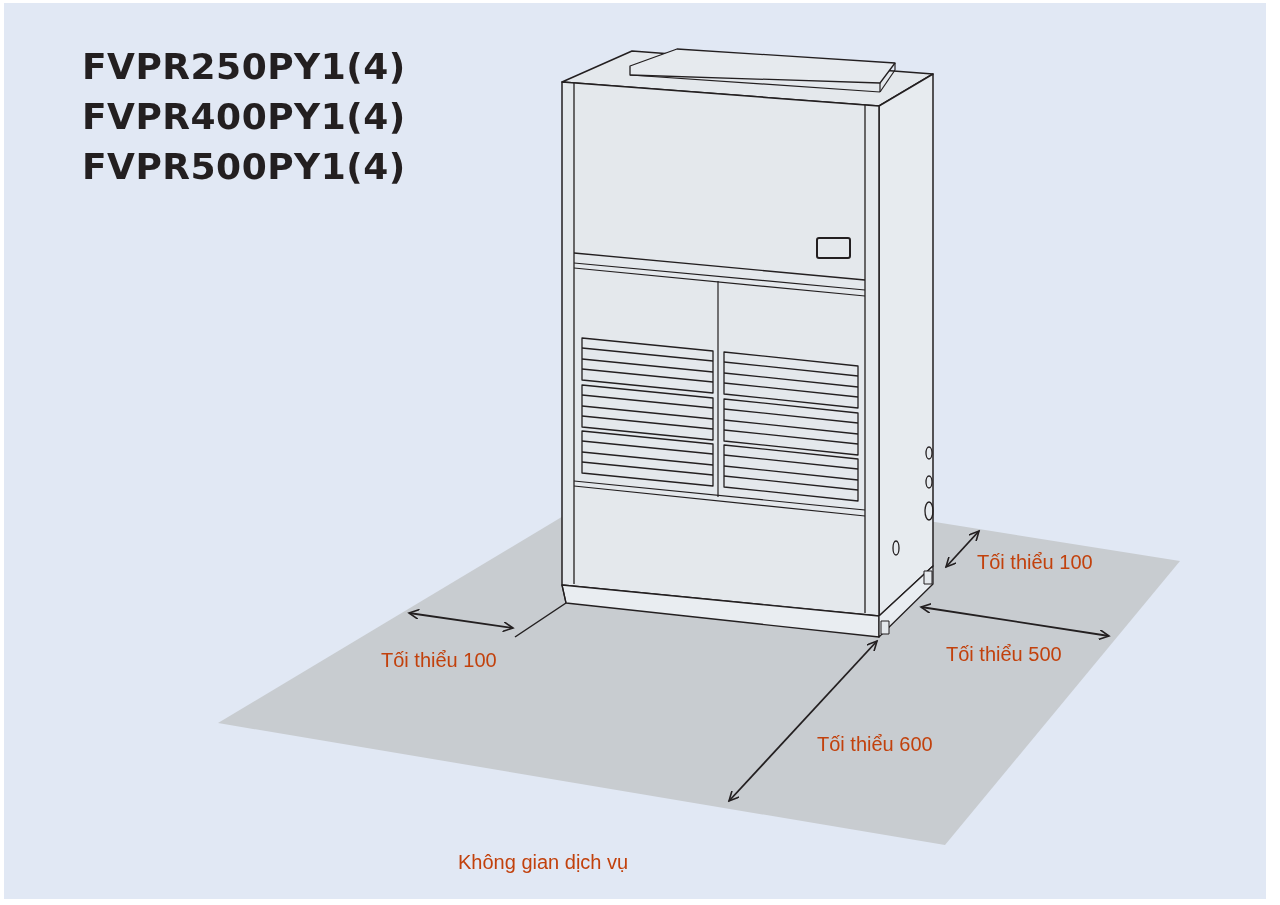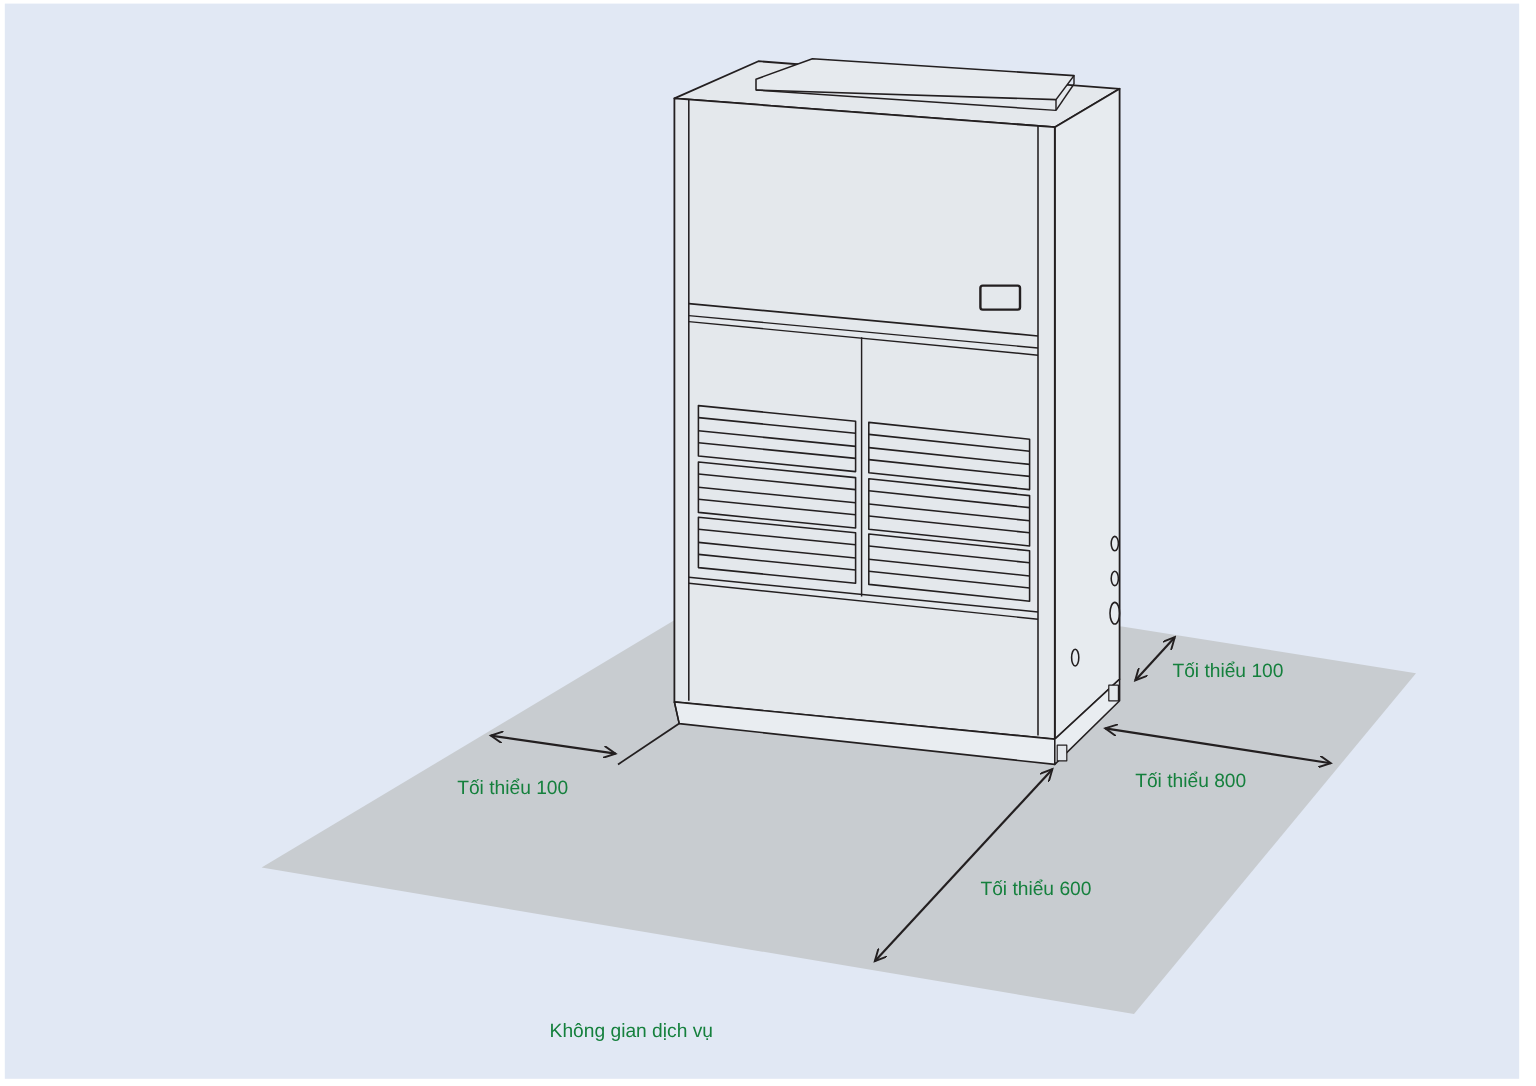--- a/index.html
+++ b/index.html
@@ -1,21 +1,21 @@
 <!DOCTYPE html>
 <html><head>
 <meta charset="utf-8">
 <style>
   html, body { margin:0; padding:0; background:#ffffff; }
   body { width:1280px; height:905px; position:relative; overflow:hidden; font-family:"DejaVu Sans", sans-serif; }
   .panel { position:absolute; left:4px; top:3px; width:1262px; height:896px; background:#e1e8f4; }
   .titles { position:absolute; left:82px; top:42px; }
   .model { font-family:"DejaVu Sans", sans-serif; font-weight:bold; font-size:36px; line-height:50px; color:#231f20; letter-spacing:0.5px; margin:0; }
   svg.drawing { position:absolute; left:0; top:0; }
-  .lbl { position:absolute; font-family:"Liberation Sans", sans-serif; font-size:16px; color:#15803d; white-space:nowrap; }
+  .lbl { position:absolute; font-family:"Liberation Sans", sans-serif; font-size:20px; color:#c2410c; white-space:nowrap; }
 </style>
 </head>
 <body>
 
 <div class="panel"></div>
 
 <svg class="drawing" width="1280" height="905" viewBox="0 0 1280 905" xmlns="http://www.w3.org/2000/svg">
   <defs>
     <marker id="ah" markerWidth="12" markerHeight="10" refX="10" refY="5" orient="auto-start-reverse" markerUnits="userSpaceOnUse">
       <path d="M0,0 L10,5 L0,10" fill="none" stroke="#231f20" stroke-width="1.6"></path>
@@ -101,19 +101,22 @@
 
   <g stroke="#231f20" stroke-width="1.8" fill="none">
     <line x1="409" y1="613" x2="513" y2="628" marker-start="url(#ah)" marker-end="url(#ah)"></line>
     <line x1="946" y1="567" x2="979" y2="531" marker-start="url(#ah)" marker-end="url(#ah)"></line>
     <line x1="921" y1="607" x2="1109" y2="636" marker-start="url(#ah)" marker-end="url(#ah)"></line>
     <line x1="877" y1="641" x2="729" y2="801" marker-start="url(#ah)" marker-end="url(#ah)"></line>
   </g>
 </svg>
 
 <div class="titles">
+  <p class="model">FVPR250PY1(4)</p>
+  <p class="model">FVPR400PY1(4)</p>
+  <p class="model">FVPR500PY1(4)</p>
 </div>
 
 <div class="lbl" style="left:977px; top:551px;">Tối thiểu 100</div>
 <div class="lbl" style="left:381px; top:649px;">Tối thiểu 100</div>
-<div class="lbl" style="left:946px; top:643px;">Tối thiểu 800</div>
+<div class="lbl" style="left:946px; top:643px;">Tối thiểu 500</div>
 <div class="lbl" style="left:817px; top:733px;">Tối thiểu 600</div>
 <div class="lbl" style="left:458px; top:851px;">Không gian dịch vụ</div>
 
 </body></html>

